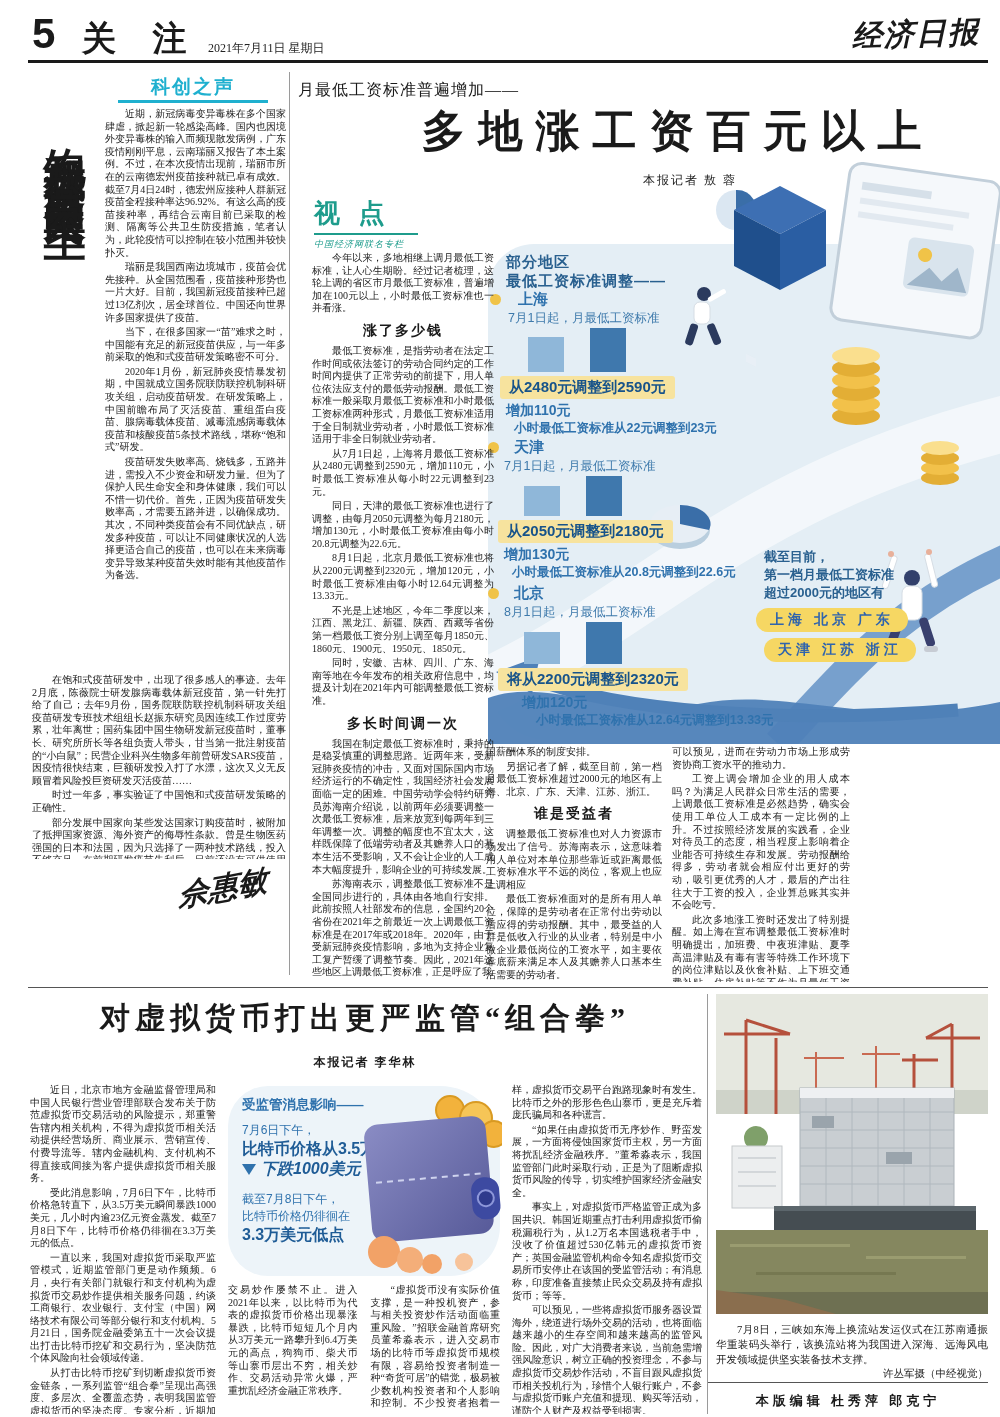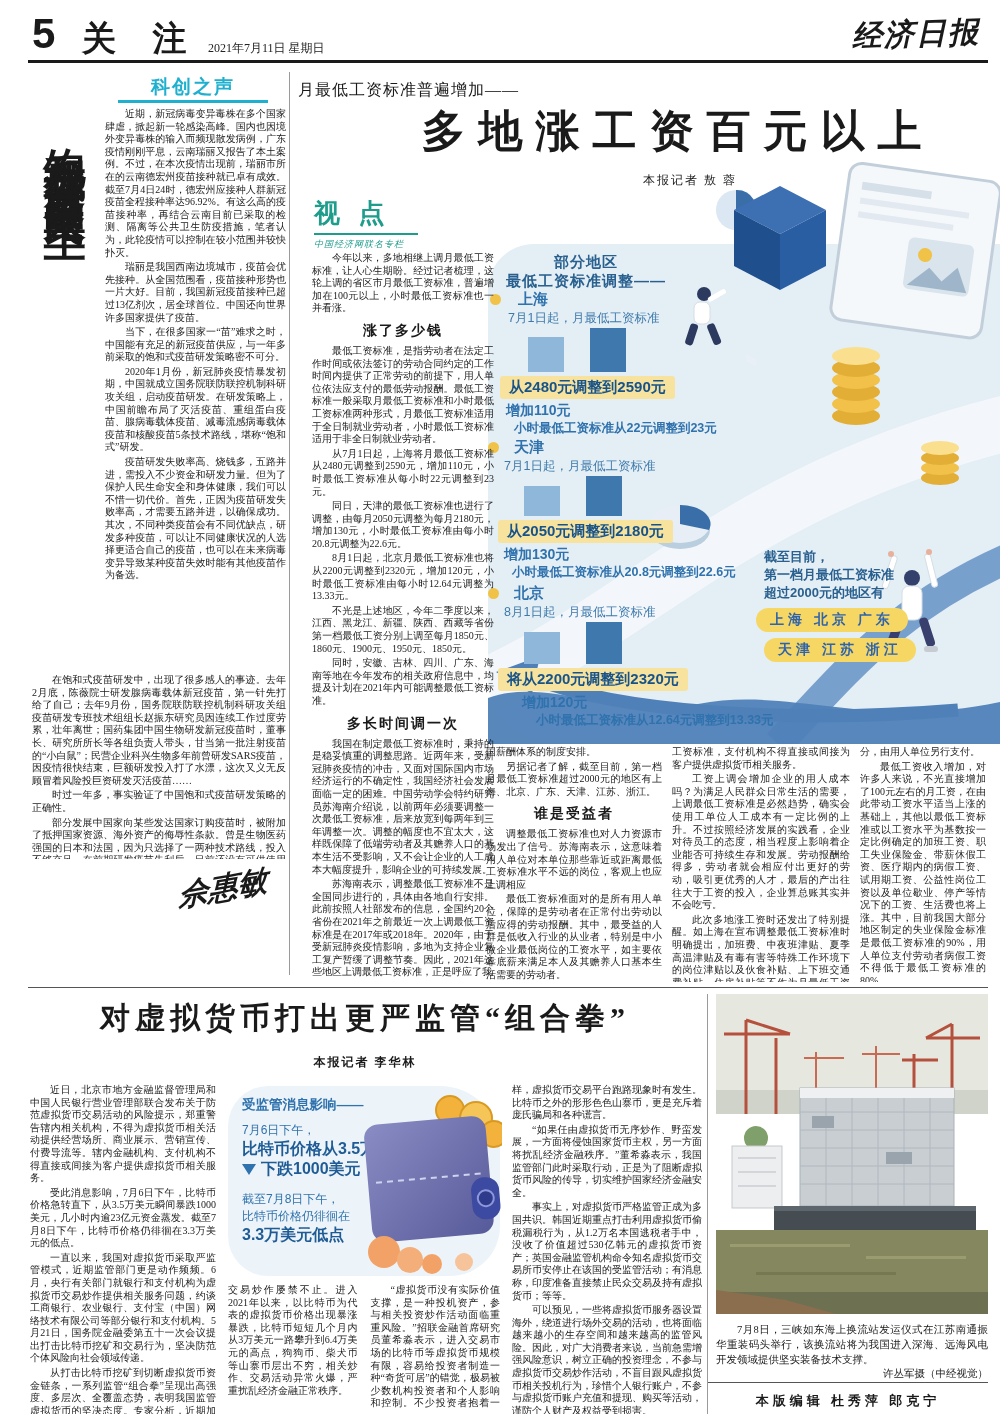--- a/index.html
+++ b/index.html
@@ -28,21 +28,21 @@
   .headline{font-size:44px;font-weight:bold;letter-spacing:13px;text-align:center;white-space:nowrap;}
   .byline{font-size:12px;text-align:center;letter-spacing:2px;}
   .vp-logo{font-size:26px;font-weight:bold;color:#1e9c8c;letter-spacing:6px;}
   .vp-bar{height:2px;background:#1e9c8c;}
   .vp-sub{font-size:9px;color:#1e9c8c;letter-spacing:1px;font-style:italic;}
   .subhead{font-size:14px;font-weight:bold;text-align:center;margin:7px 0 5px 0;letter-spacing:2px;}
   .col{overflow:hidden;}
   
   .ig-panel{background:#e4eef5;border-radius:46px 0 0 60px;}
   .ig-title{font-size:15px;font-weight:bold;color:#29608f;line-height:19px;letter-spacing:1px;
-            font-family:"Liberation Sans","DejaVu Sans",sans-serif;text-align:center;}
+            font-family:"Liberation Sans","DejaVu Sans",sans-serif;}
   .ig-region{font-size:15px;font-weight:bold;color:#2f72ad;font-family:"Liberation Sans","DejaVu Sans",sans-serif;margin-left:12px;}
   .ig-date{font-size:12.5px;color:#3d79ab;font-family:"Liberation Sans","DejaVu Sans",sans-serif;}
   .ig-dot{width:11px;height:11px;border-radius:50%;background:#f0c348;}
   .barpair{display:flex;align-items:flex-end;gap:26px;}
   .bar-old{width:36px;background:#8fb7d9;}
   .bar-new{width:36px;background:#3f78ad;}
   .ig-adjust{display:inline-block;background:#f7e39e;color:#17538a;font-weight:bold;font-size:15px;
              padding:2px 9px;border-radius:3px;font-family:"Liberation Sans","DejaVu Sans",sans-serif;}
   .ig-inc{font-size:14px;font-weight:bold;color:#2f72ad;font-family:"Liberation Sans","DejaVu Sans",sans-serif;}
   .ig-hourly{font-size:12.5px;font-weight:bold;color:#2f72ad;font-family:"Liberation Sans","DejaVu Sans",sans-serif;}
@@ -244,48 +244,43 @@
     <p>苏海南表示，调整最低工资标准不是全国同步进行的，具体由各地自行安排。此前按照人社部发布的信息，全国约20个省份在2021年之前最近一次上调最低工资标准是在2017年或2018年。2020年，由于受新冠肺炎疫情影响，多地为支持企业复工复产暂缓了调整节奏。因此，2021年这些地区上调最低工资标准，正是呼应了我</p>
   </div>
   <div class="abs bodytxt col" style="left:486px;top:746px;width:176px;height:236px;">
     <p class="cont">国薪酬体系的制度安排。</p>
     <p>另据记者了解，截至目前，第一档月最低工资标准超过2000元的地区有上海、北京、广东、天津、江苏、浙江。</p>
     <div class="subhead">谁是受益者</div>
     <p>调整最低工资标准也对人力资源市场发出了信号。苏海南表示，这意味着用人单位对本单位那些靠近或距离最低工资标准水平不远的岗位，客观上也应上调相应</p>
     <p>最低工资标准面对的是所有用人单位，保障的是劳动者在正常付出劳动以后应得的劳动报酬。其中，最受益的人群是低收入行业的从业者，特别是中小微企业最低岗位的工资水平，如主要依靠底薪来满足本人及其赡养人口基本生活需要的劳动者。</p>
   </div>
   <div class="abs bodytxt col" style="left:672px;top:746px;width:178px;height:236px;">
-    <p class="cont">工资标准，支付机构不得直接或间接为客户提供虚拟货币相关服务。</p>
+    <p class="cont">可以预见，进而在劳动力市场上形成劳资协商工资水平的推动力。</p>
     <p>工资上调会增加企业的用人成本吗？为满足人民群众日常生活的需要，上调最低工资标准是必然趋势，确实会使用工单位人工成本有一定比例的上升。不过按照经济发展的实践看，企业对待员工的态度，相当程度上影响着企业能否可持续生存和发展。劳动报酬给得多，劳动者就会相应付出更好的劳动，吸引更优秀的人才，最后的产出往往大于工资的投入，企业算总账其实并不会吃亏。</p>
     <p>此次多地涨工资时还发出了特别提醒。如上海在宣布调整最低工资标准时明确提出，加班费、中夜班津贴、夏季高温津贴及有毒有害等特殊工作环境下的岗位津贴以及伙食补贴、上下班交通费补贴、住房补贴等不作为月最低工资标准的组成部</p>
-  </div>
-  <div class="abs bodytxt col" style="left:860px;top:746px;width:126px;height:236px;">
-    <p class="cont">分，由用人单位另行支付。</p>
-    <p>最低工资收入增加，对许多人来说，不光直接增加了100元左右的月工资，在由此带动工资水平适当上涨的基础上，其他以最低工资标准或以工资水平为基数按一定比例确定的加班工资、职工失业保险金、带薪休假工资、医疗期内的病假工资、试用期工资、公益性岗位工资以及单位歇业、停产等情况下的工资、生活费也将上涨。其中，目前我国大部分地区制定的失业保险金标准是最低工资标准的90%，用人单位支付劳动者病假工资不得低于最低工资标准的80%。</p>
-
   </div>
 
   <div class="abs rule" style="left:28px;top:987px;width:960px;height:1px;background:#555;"></div>
 
   <div class="abs c-headline" style="left:30px;top:998px;width:670px;">对虚拟货币打出更严监管“组合拳”</div>
   <div class="abs byline" style="left:230px;top:1054px;width:270px;font-weight:bold;">本报记者  李华林</div>
 
   <div class="abs bodytxt col" style="left:30px;top:1084px;width:186px;height:330px;">
     <p>近日，北京市地方金融监督管理局和中国人民银行营业管理部联合发布关于防范虚拟货币交易活动的风险提示，郑重警告辖内相关机构，不得为虚拟货币相关活动提供经营场所、商业展示、营销宣传、付费导流等。辖内金融机构、支付机构不得直接或间接为客户提供虚拟货币相关服务。</p>
     <p>受此消息影响，7月6日下午，比特币价格急转直下，从3.5万美元瞬间暴跌1000美元，几小时内逾23亿元资金蒸发。截至7月8日下午，比特币价格仍徘徊在3.3万美元的低点。</p>
     <p>一直以来，我国对虚拟货币采取严监管模式，近期监管部门更是动作频频。6月，央行有关部门就银行和支付机构为虚拟货币交易炒作提供相关服务问题，约谈工商银行、农业银行、支付宝（中国）网络技术有限公司等部分银行和支付机构。5月21日，国务院金融委第五十一次会议提出打击比特币挖矿和交易行为，坚决防范个体风险向社会领域传递。</p>
     <p>从打击比特币挖矿到切断虚拟货币资金链条，一系列监管“组合拳”呈现出高强度、多层次、全覆盖态势，表明我国监管虚拟货币的坚决态度。专家分析，近期加大对虚拟货币打击的原因在于相关</p>
   </div>
 
   <div class="abs ci-blob" style="left:228px;top:1086px;width:272px;height:190px;"></div>
   <div class="abs" style="left:242px;top:1096px;width:170px;">
     <div class="ci-title">受监管消息影响——</div>
     <div class="ci-line" style="margin-top:8px;">7月6日下午，</div>
     <div class="ci-big">比特币价格从3.5万美元</div>
-    <div style="display:flex;align-items:center;gap:5px;">
+    <div style="display:flex;align-items:center;gap:5px;font-style:italic;">
       <span class="tri-down"></span>
       <span class="ci-big">下跌1000美元</span>
     </div>
     <div class="ci-line" style="margin-top:12px;">截至7月8日下午，</div>
     <div class="ci-line">比特币价格仍徘徊在</div>
     <div class="ci-big">3.3万美元低点</div>
   </div>
   <svg class="abs" style="left:352px;top:1090px;" width="150" height="185" viewBox="0 0 150 185">
     <circle cx="98" cy="20" r="14" fill="#f2b23c" stroke="#d99a22" stroke-width="2"></circle>
     <circle cx="124" cy="28" r="16" fill="#f6c557" stroke="#d99a22" stroke-width="2"></circle>

